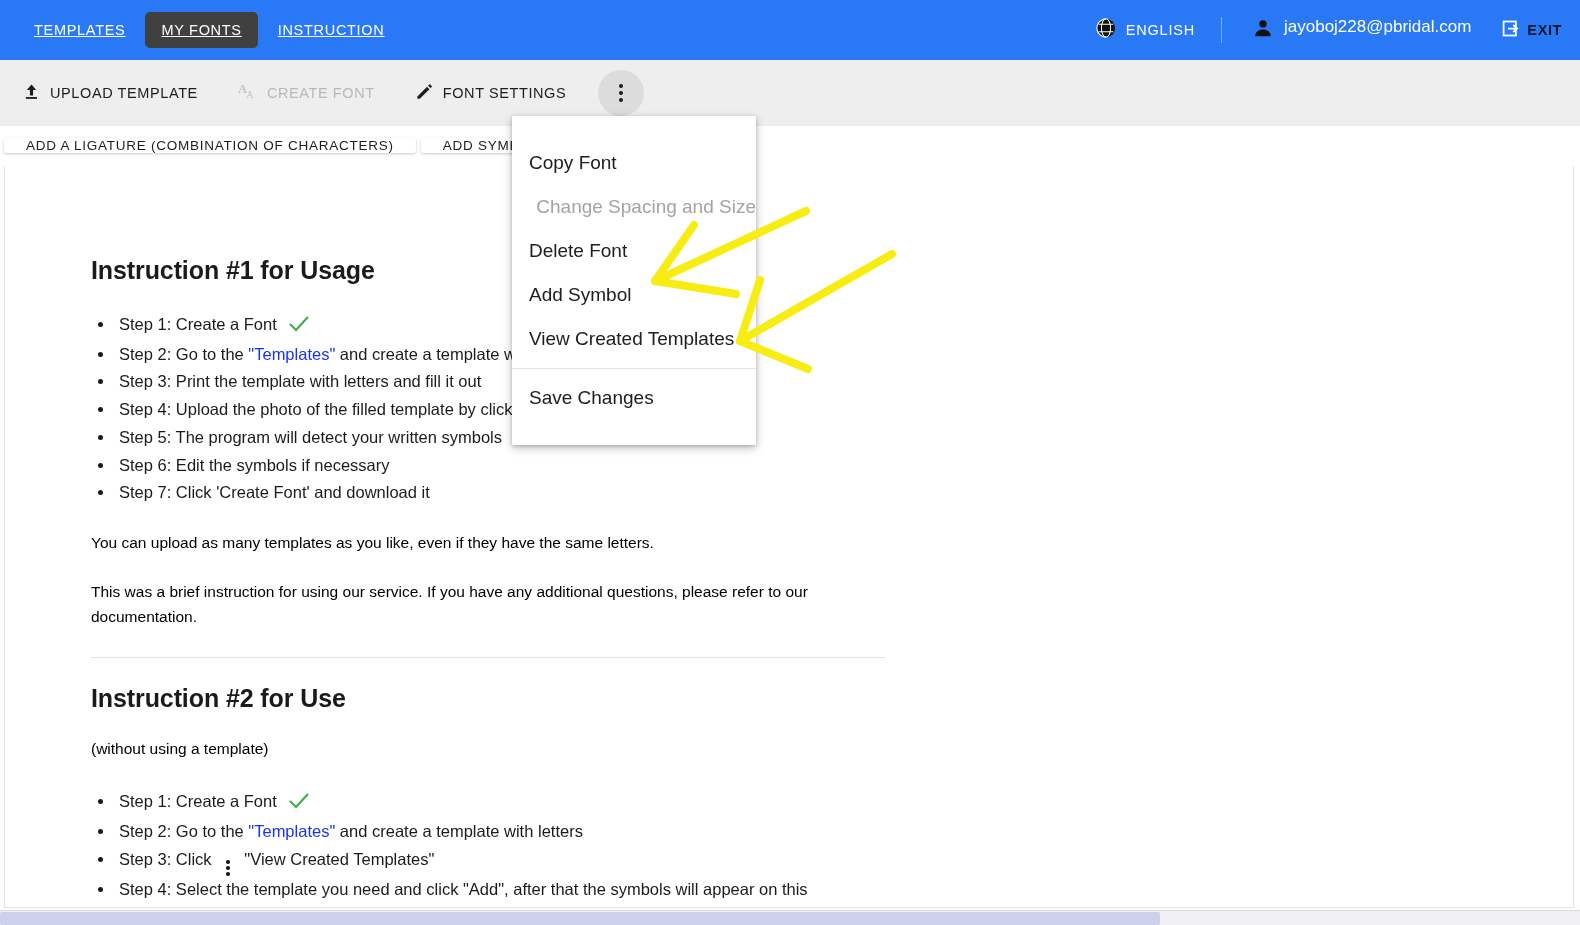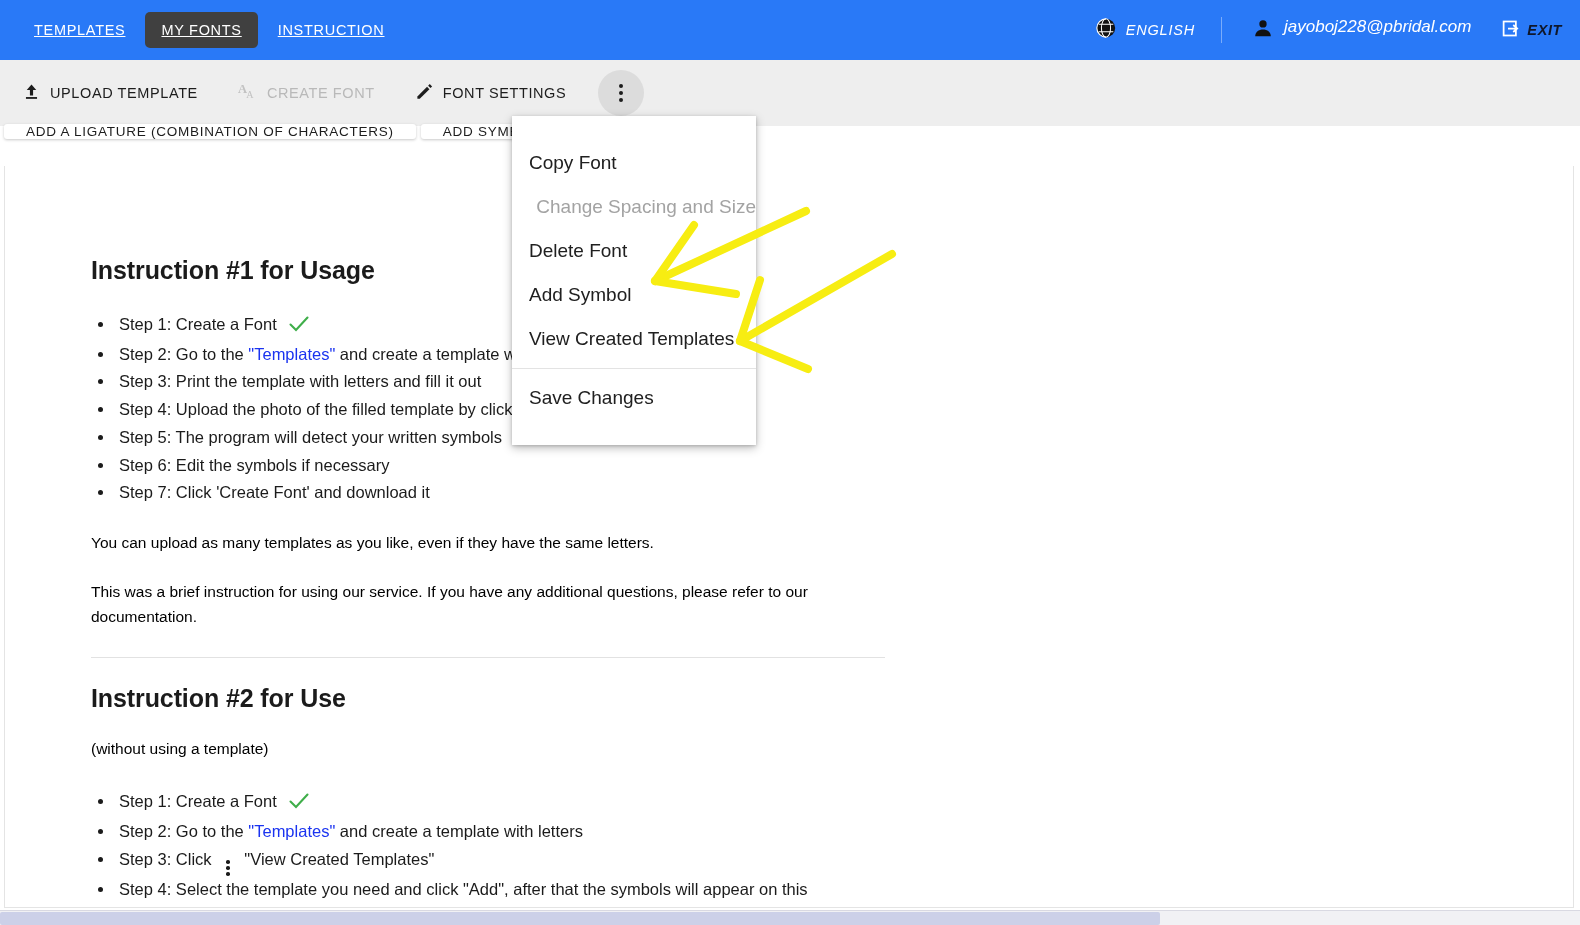--- a/index.html
+++ b/index.html
@@ -41,21 +41,20 @@
   .nav-tab.active {
     background: #404040;
   }
   .nav-right {
     position: absolute;
     right: 0; top: 0;
     height: 60px;
     display: flex;
     align-items: center;
     gap: 0px;
-    font-style: italic;
   }
   .lang-block {
     display: flex;
     align-items: center;
     gap: 9px;
     padding: 0 26px 0 0;
     cursor: pointer;
   }
   .lang-label {
     font-size: 14.5px;
@@ -132,21 +131,21 @@
   }
   .kebab-dots { display: flex; flex-direction: column; gap: 3px; align-items: center; }
   .kebab-dots i { width: 4px; height: 4px; border-radius: 50%; background: #1d1d1d; display: block; }
 
   
   .subtabs {
     position: absolute;
     left: 0; top: 124px;
     width: 1252px; height: 42px;
     display: flex;
-    align-items: flex-start;
+    align-items: center;
     gap: 5px;
     padding-left: 4px;
     background: transparent;
     z-index: 3;
   }
   .subtab {
     background: #ffffff;
     border-radius: 3px;
     box-shadow: 0 1px 3px rgba(0,0,0,0.22);
     display: flex;

